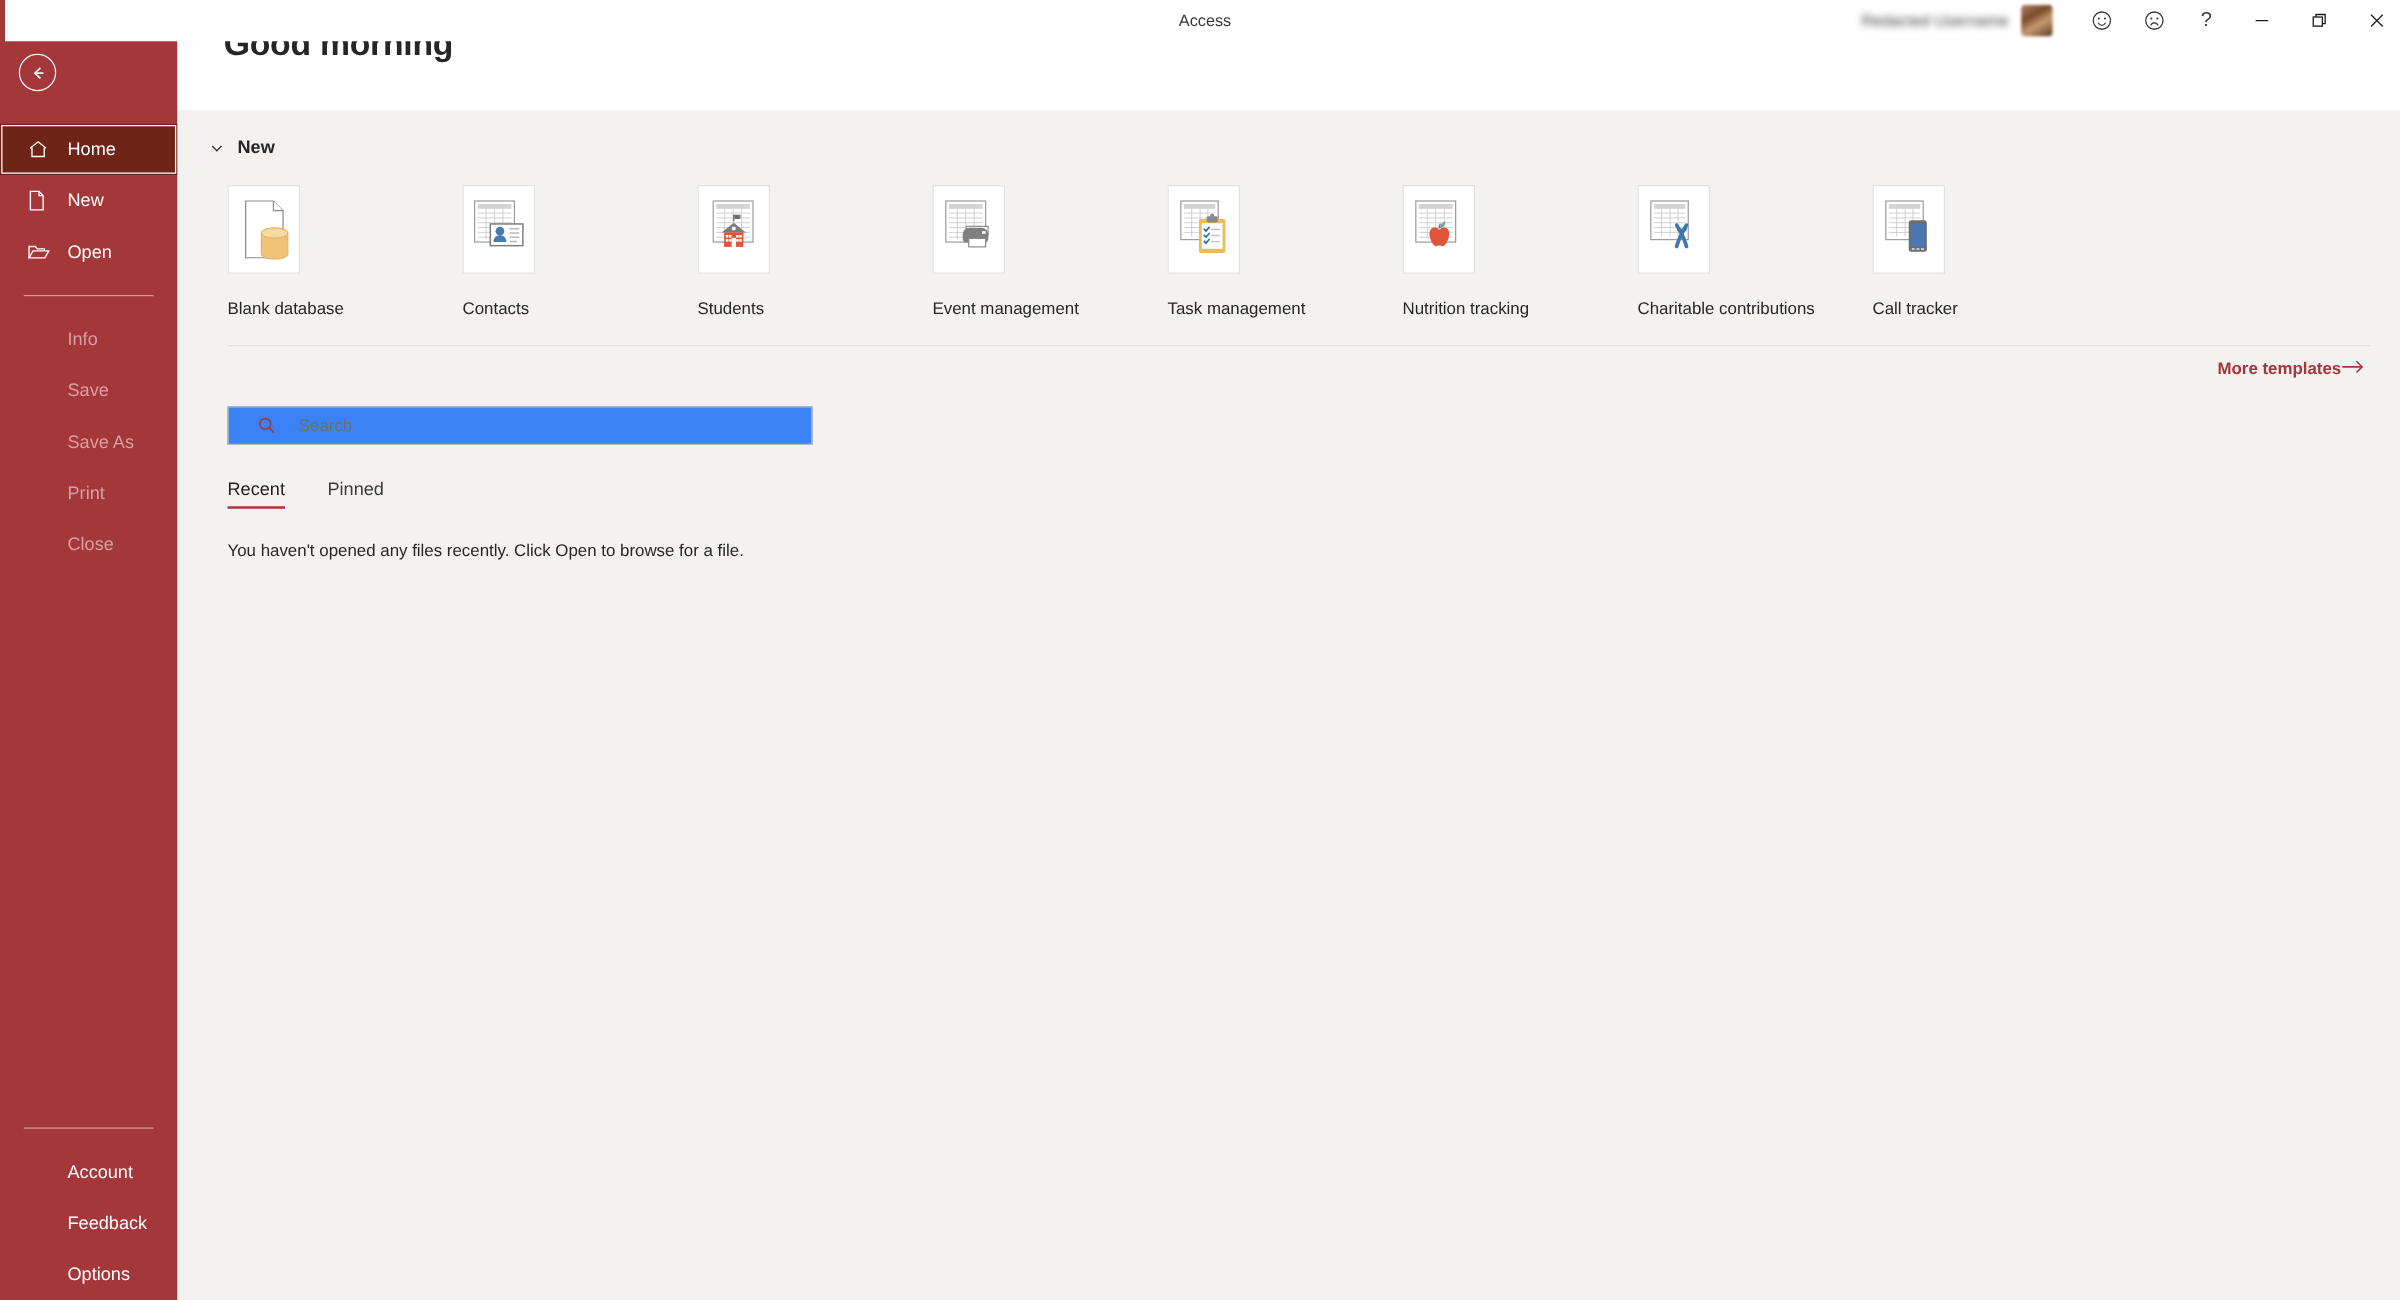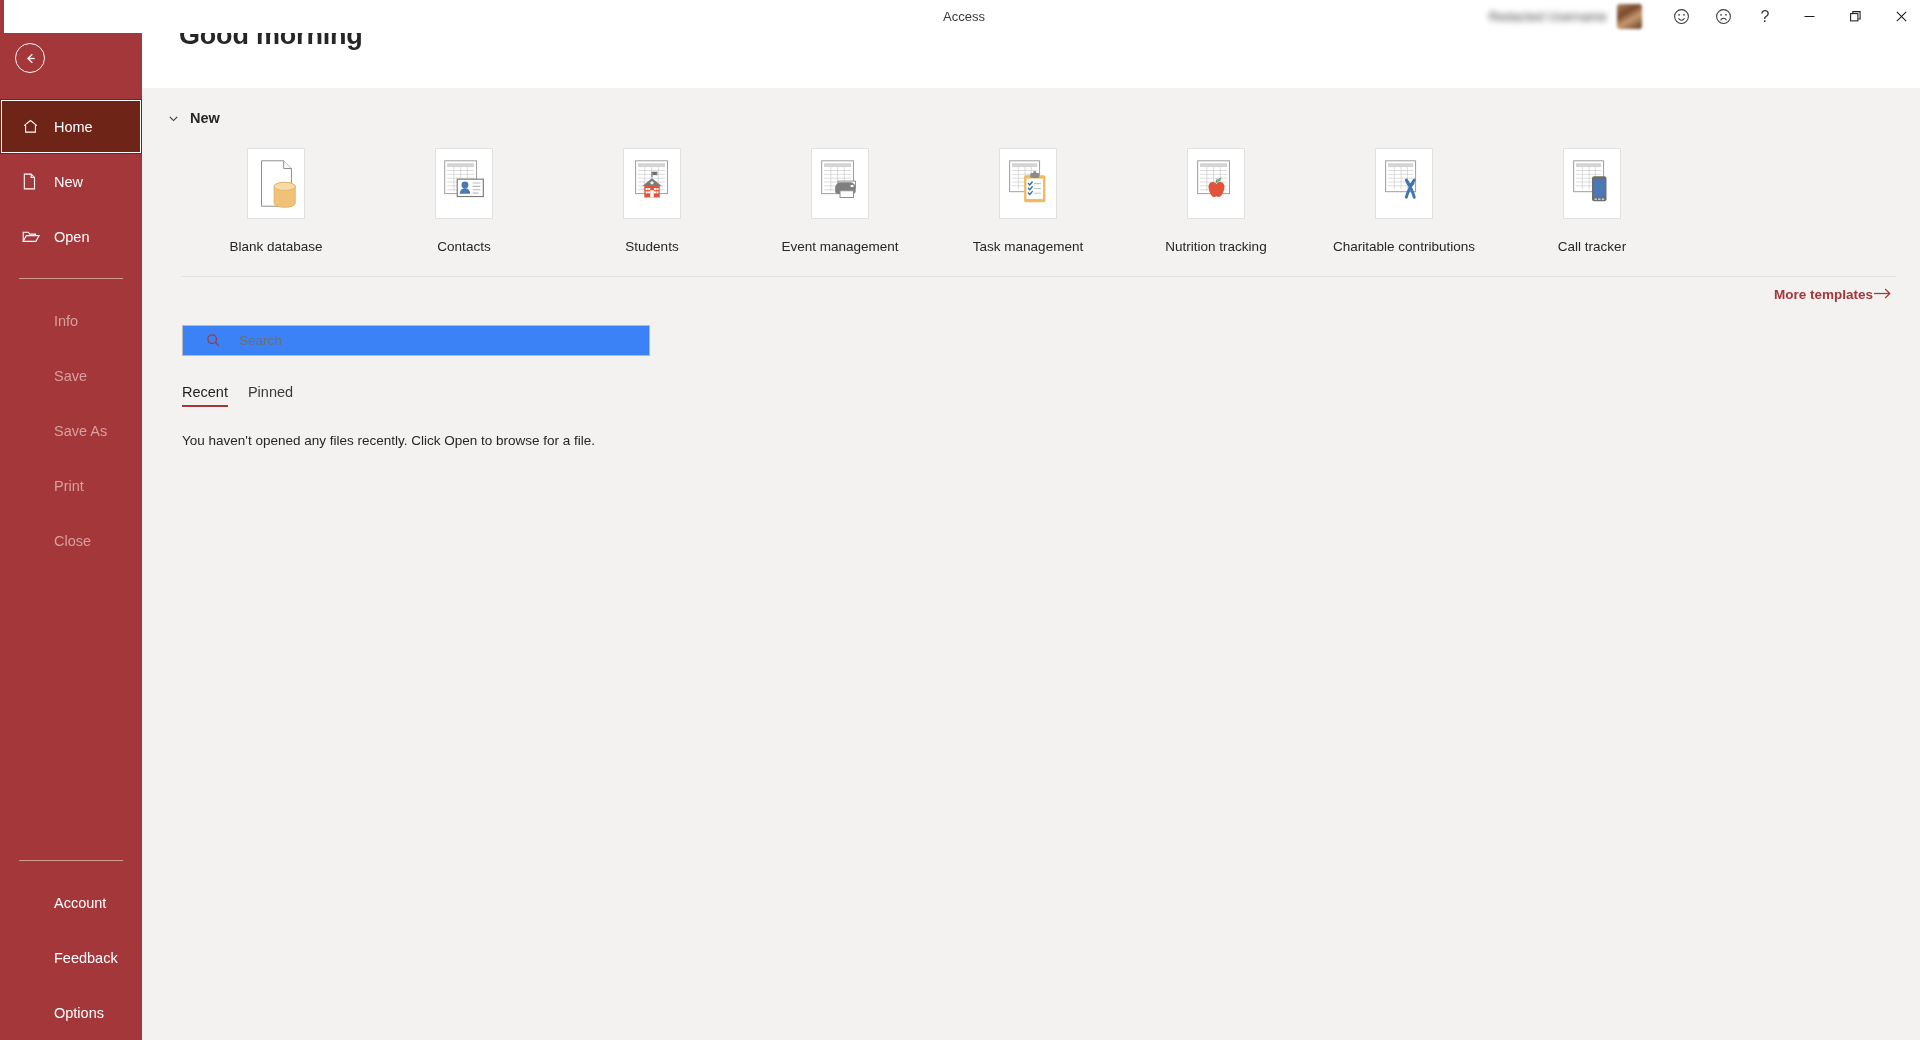--- a/index.html
+++ b/index.html
@@ -55,21 +55,21 @@
     color: #ffffff;
   }
   .back-btn {
     width: 30px; height: 30px; margin: 43px 0 0 15px;
     border: 1.6px solid #ffffff; border-radius: 50%;
     display: flex; align-items: center; justify-content: center;
     opacity: .95;
   }
   .nav-top { margin-top: 26px; }
   .nav-item {
-    height: 55px; display: flex; align-items: center;
+    height: 41px; display: flex; align-items: center;
     padding-left: 22px; font-size: 14.5px; color: #ffffff;
     position: relative;
   }
   .nav-item .nav-ico {
     width: 22px; display: flex; align-items: center; justify-content: flex-start;
     margin-right: 10px;
   }
   .nav-item.selected {
     background: #6e2417;
     outline: 1.5px solid #ffffff; outline-offset: -2px;
@@ -101,21 +101,21 @@
     padding: 22px 0 0 25px; margin-bottom: 4px;
   }
   .chev { color: #3b3b3b; display: flex; align-items: center; }
   .section-title { font-size: 14.5px; font-weight: bold; color: #262626; }
 
   
   .tpl-row {
     display: flex; padding: 14px 0 0 40px; gap: 0;
   }
   .tpl {
-    width: 188px; display: flex; flex-direction: column; align-items: center;
+    width: 188px; display: flex; flex-direction: column; align-items: flex-start;
     padding-top: 4px; padding-bottom: 8px;
   }
   .tpl-thumb {
     width: 58px; height: 71px; background: #ffffff;
     border: 1px solid #e3e1df;
     display: flex; align-items: center; justify-content: center;
     position: relative; overflow: hidden;
   }
   .tpl-label {
     margin-top: 20px; font-size: 13.5px; color: #262626; text-align: center;
@@ -142,21 +142,21 @@
   }
   .search-ico { margin-left: 13px; margin-right: 18px; display: flex; }
   .search-input {
     flex: 1; border: none; outline: none; font-size: 13.5px;
     color: #262626; font-family: "Liberation Sans", sans-serif;
     background: transparent;
   }
   .search-input::placeholder { color: #6d6d6d; }
 
   
-  .tabs { display: flex; gap: 20px; padding: 28px 0 0 40px; }
+  .tabs { display: flex; gap: 34px; padding: 28px 0 0 40px; }
   .tab {
     font-size: 14.5px; color: #3b3b3b; padding-bottom: 7px;
     position: relative;
   }
   .tab.active { color: #201f1e; }
   .tab.active::after {
     content: ""; position: absolute; left: 0; right: 0; bottom: 0;
     height: 2.5px; background: #a4373a;
   }
 

